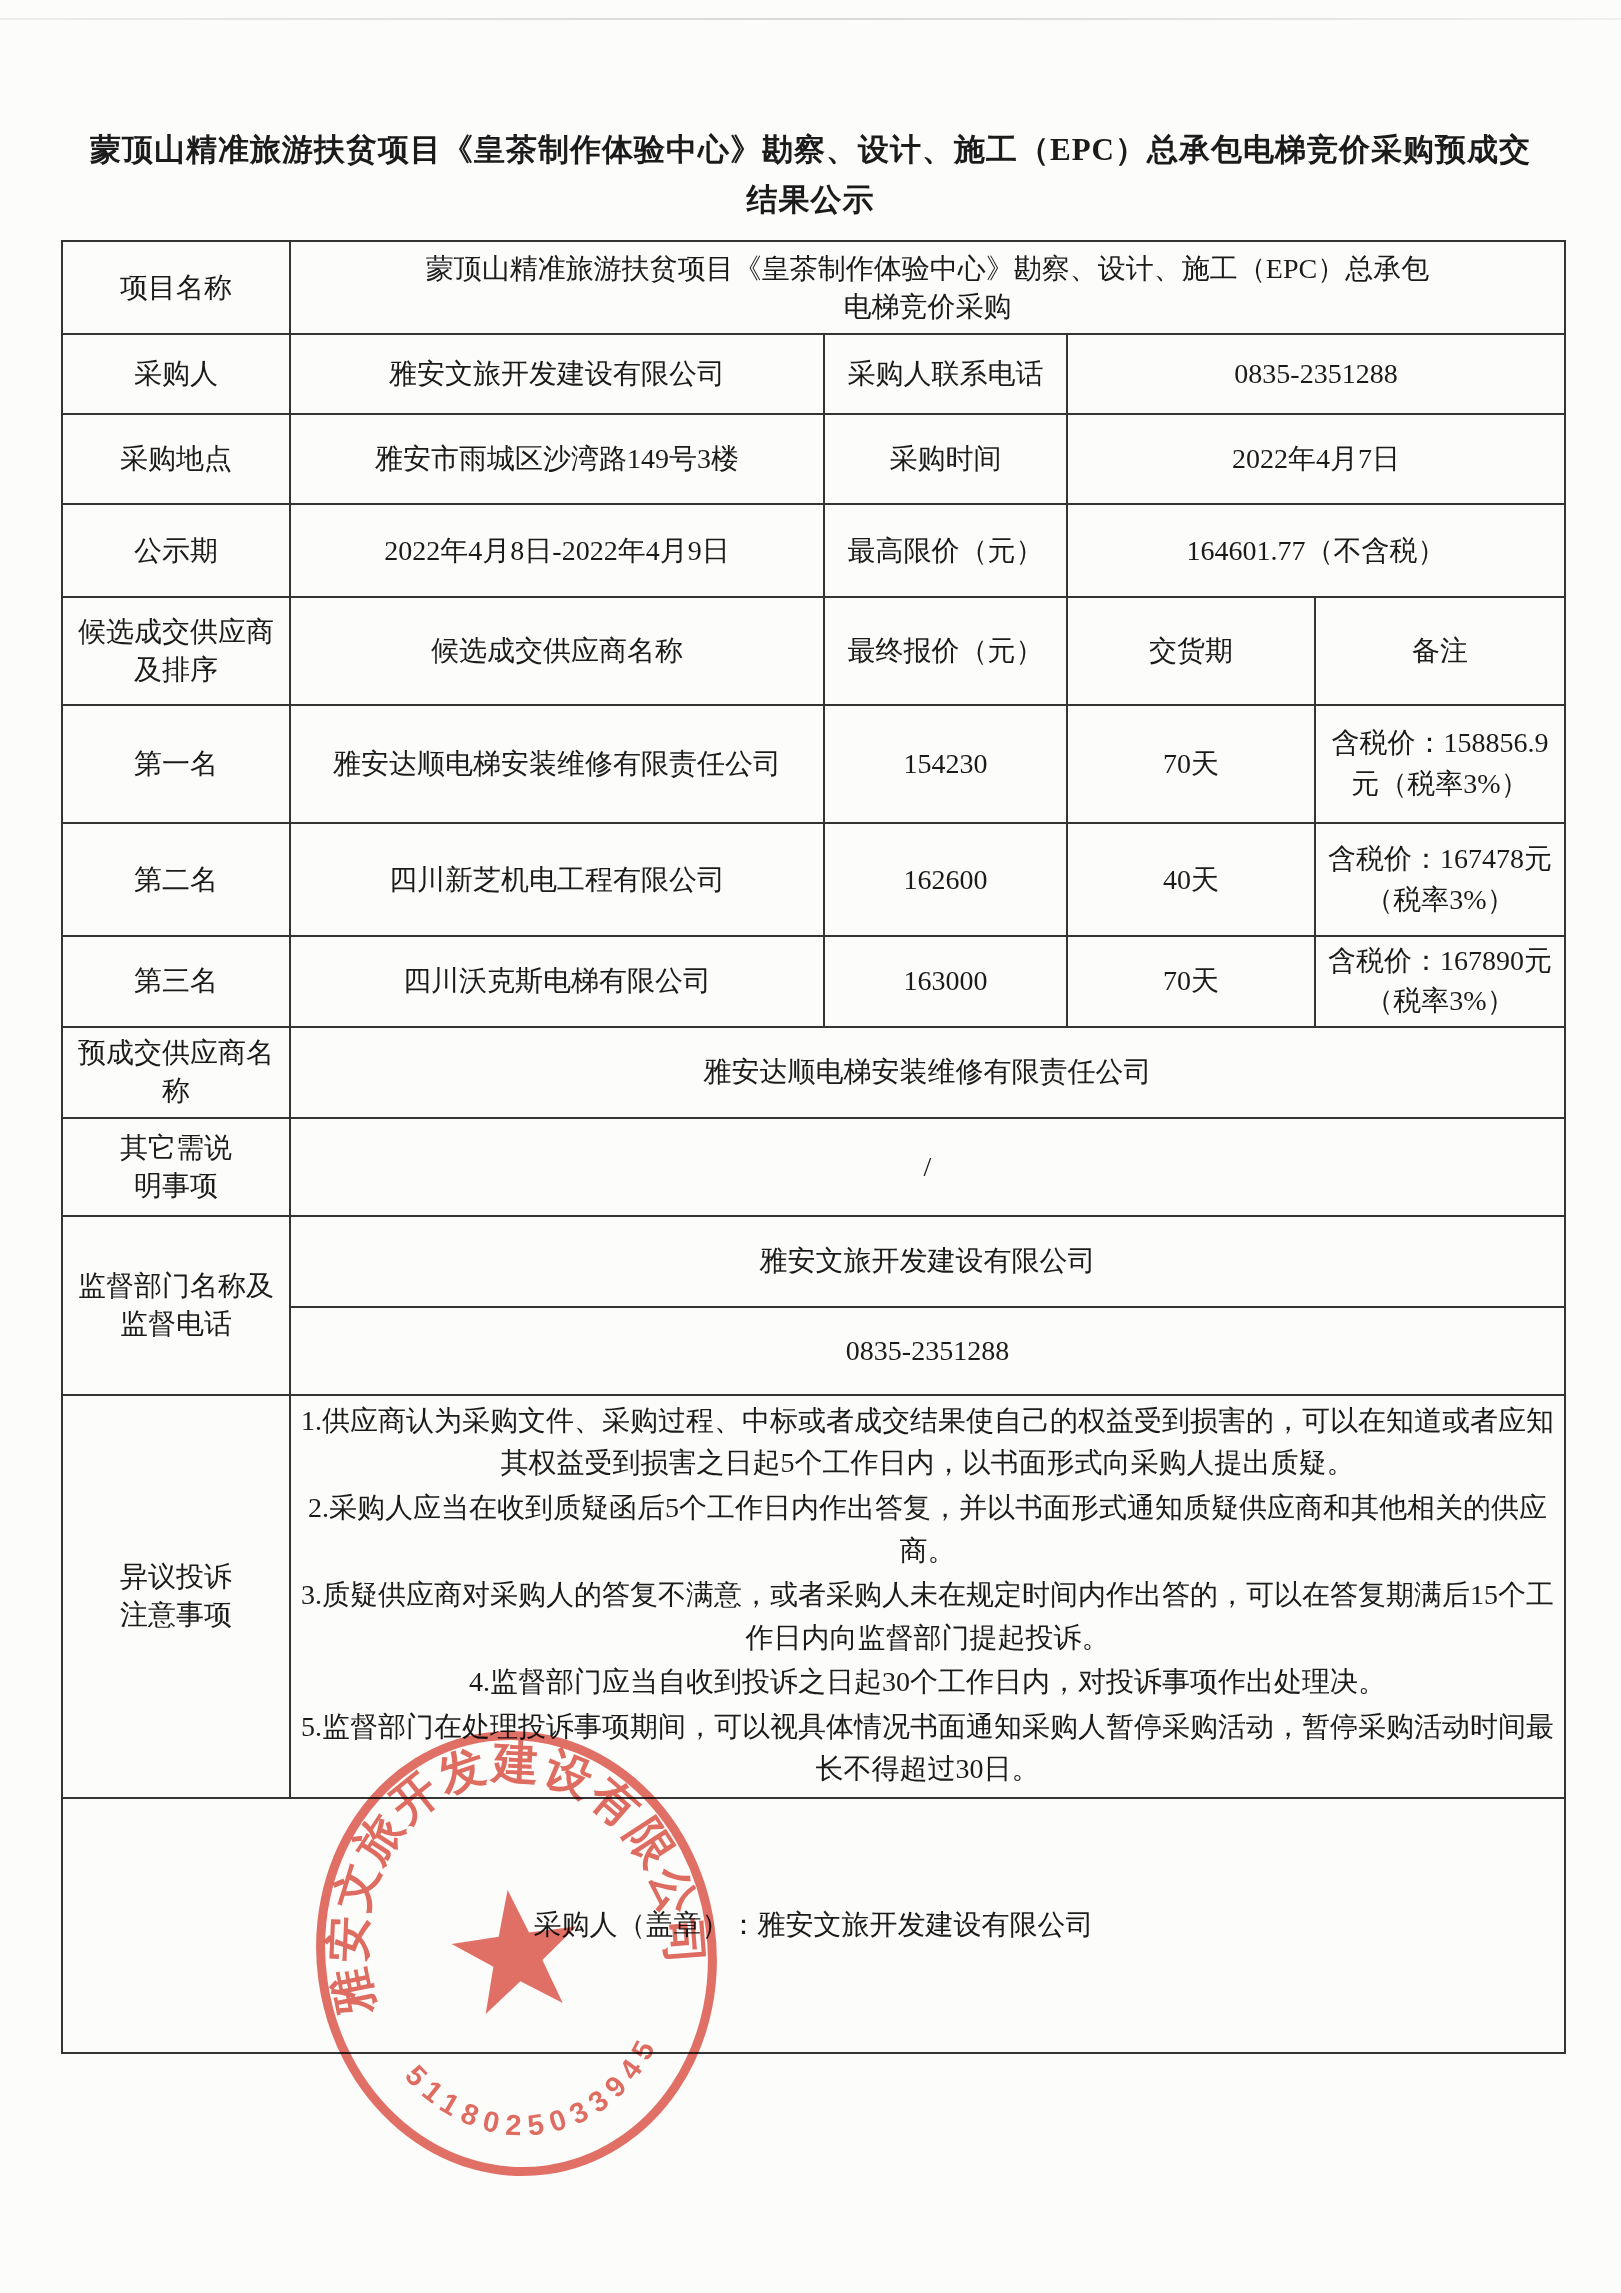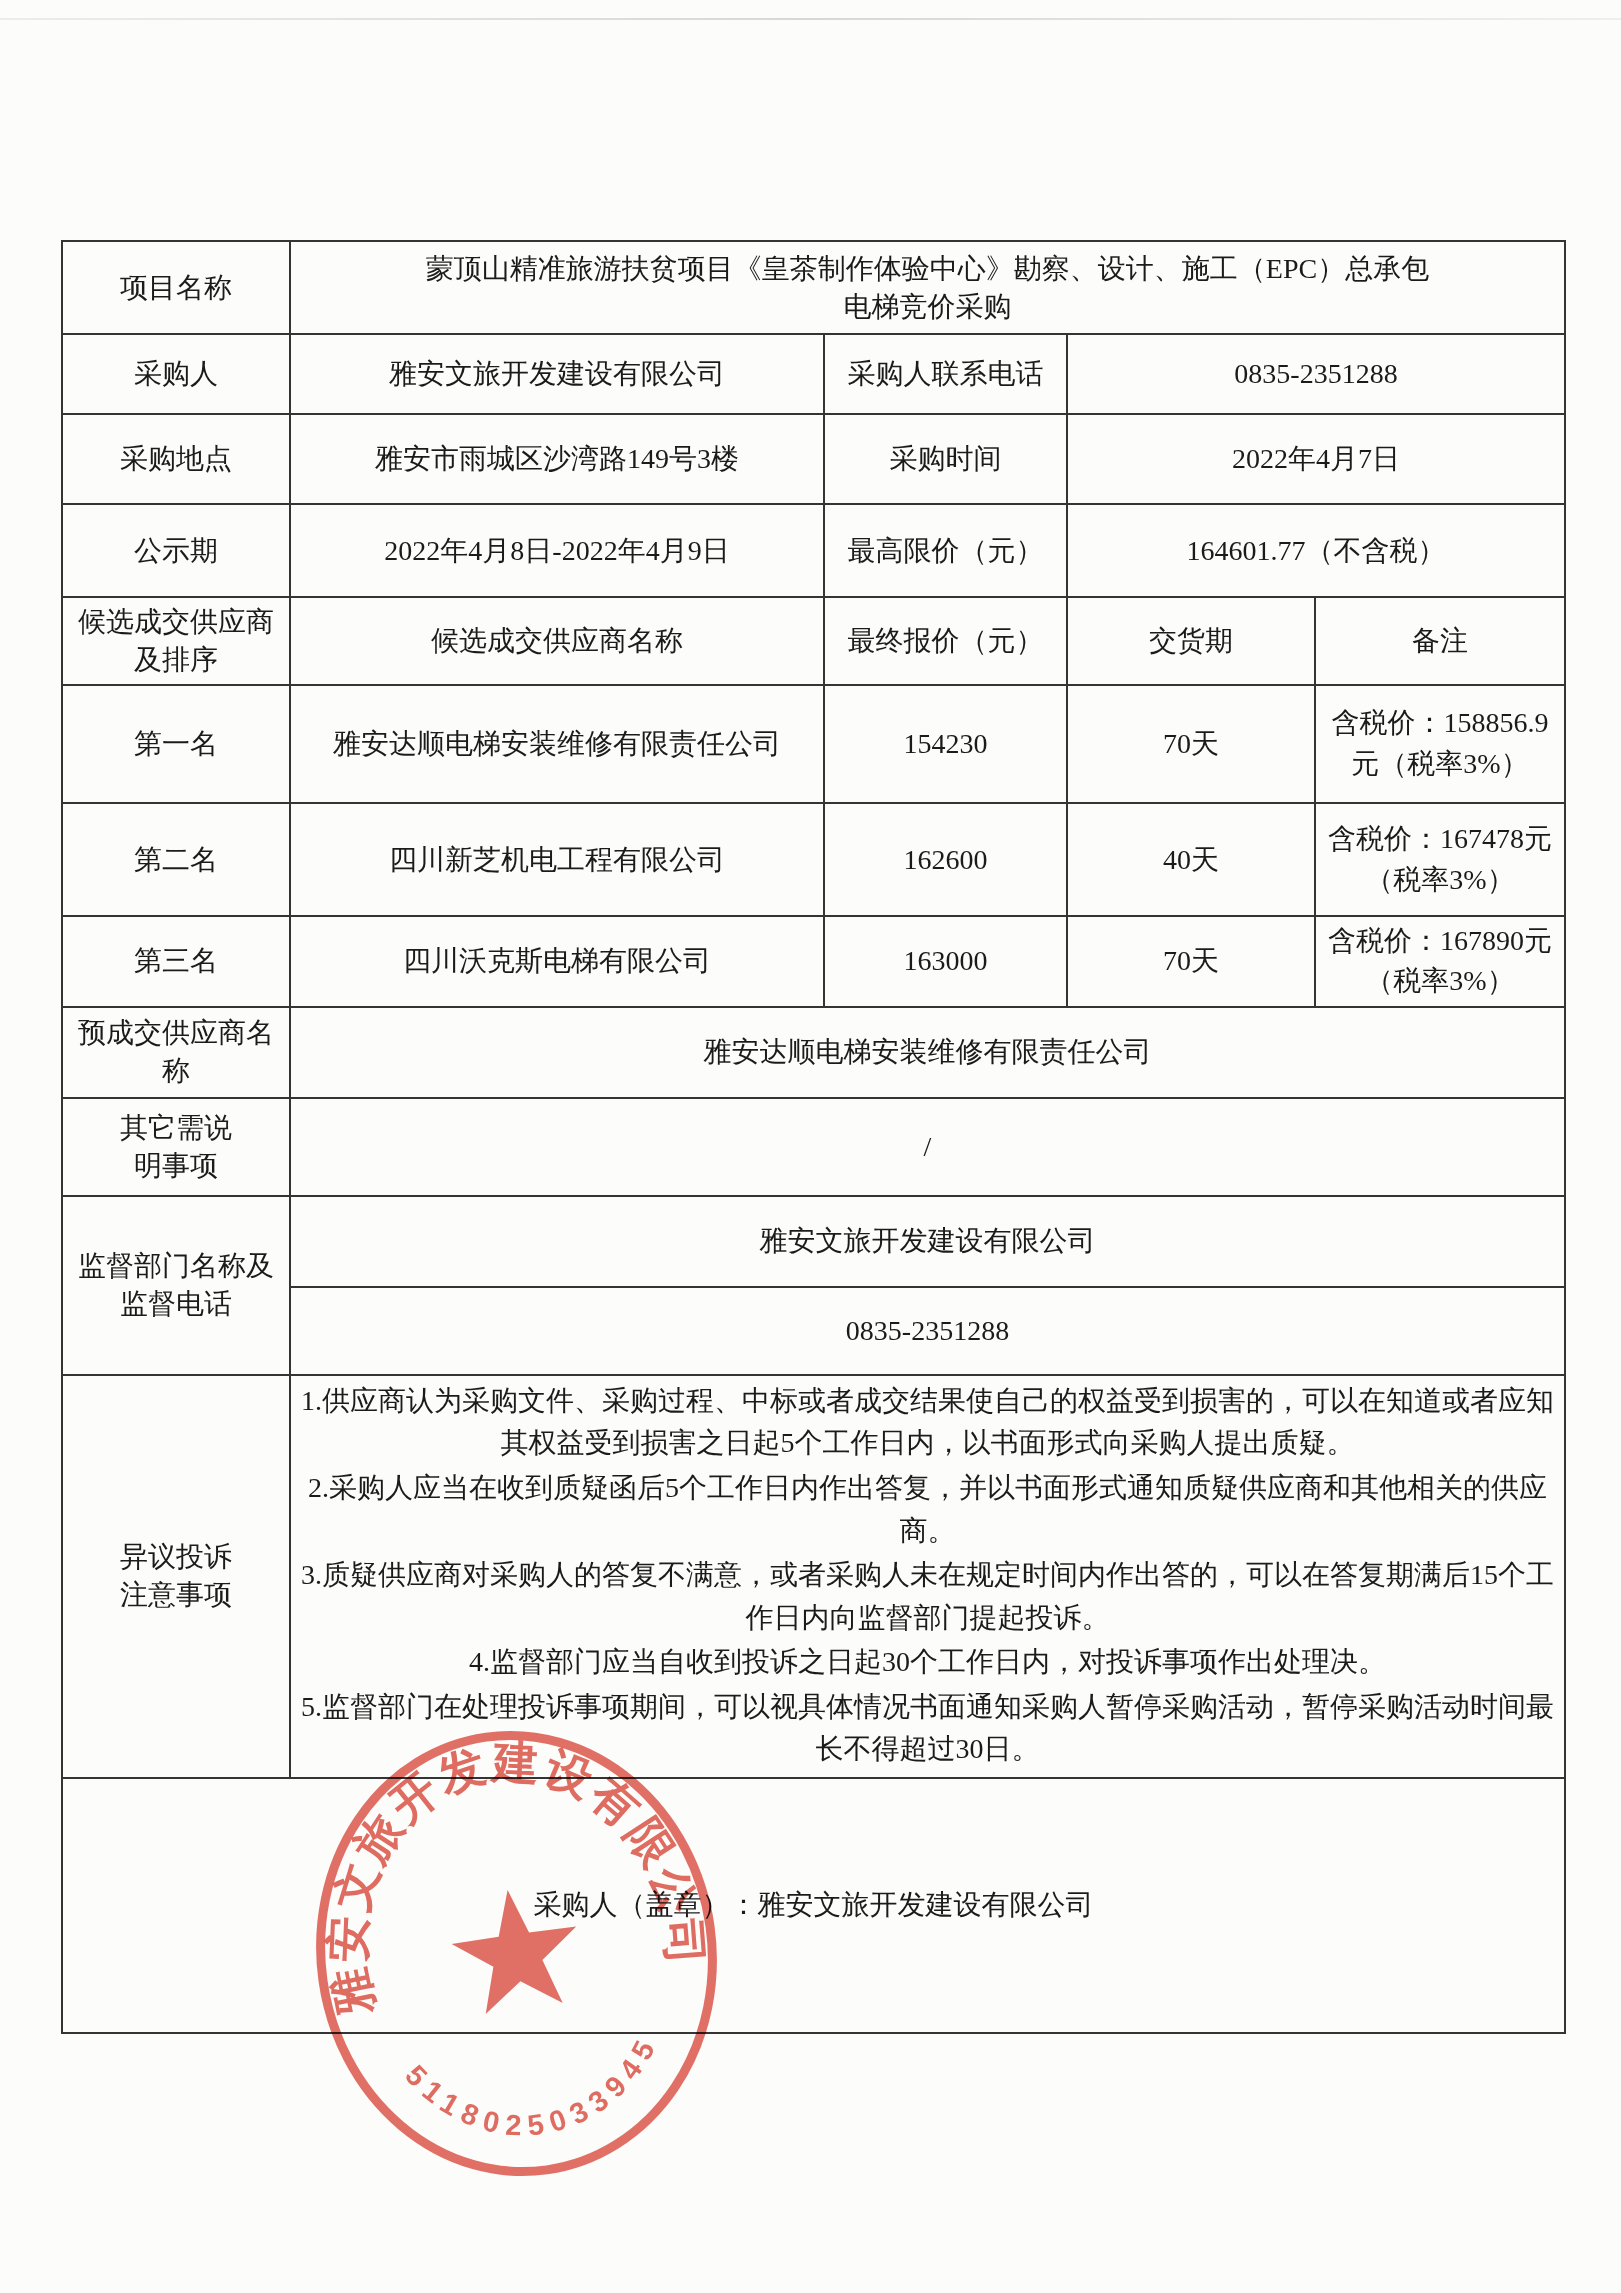--- a/index.html
+++ b/index.html
@@ -50,21 +50,21 @@
   td.obj-cell p { margin:0 0 2px 0; }
   td.footer-cell {
     text-align:left; vertical-align:bottom;
     padding:0 0 54px 5.9px; font-size:29px;
   }
 
   tr.rh-a  { height:93px; }
   tr.rh-b  { height:80px; }
   tr.rh-c  { height:90px;padding-left:36px; }
   tr.rh-d  { height:93px; }
-  tr.rh-head { height:88px;font-family:Liberation Serif, serif; }
+  tr.rh-head { height:108px;font-family:Liberation Serif, serif; }
   tr.rh-s1 { height:118px; }
   tr.rh-s2 { height:113px; }
   tr.rh-s3 { height:84px; }
   tr.rh-w  { height:91px; }
   tr.rh-o  { height:98px; }
   tr.rh-p1 { height:91px;margin-left:8px; }
   tr.rh-p2 { height:88px; }
   tr.rh-obj { height:399px; }
   tr.rh-f  { height:255px;padding-left:45px; }
 
@@ -85,20 +85,22 @@
     font-weight:bold; font-size:29px; letter-spacing:8px;
   }
 </style>
 </head>
 <body>
 
 <div class="page">
 
   <div class="scan-artifact"></div>
 
+  <h1 class="title">蒙顶山精准旅游扶贫项目《皇茶制作体验中心》勘察、设计、施工（EPC）总承包电梯竞价采购预成交
+结果公示</h1>
 
   <table class="doc">
     <colgroup>
       <col style="width:228px">
       <col style="width:534px">
       <col style="width:243px">
       <col style="width:248px">
       <col style="width:250px">
     </colgroup>
 

